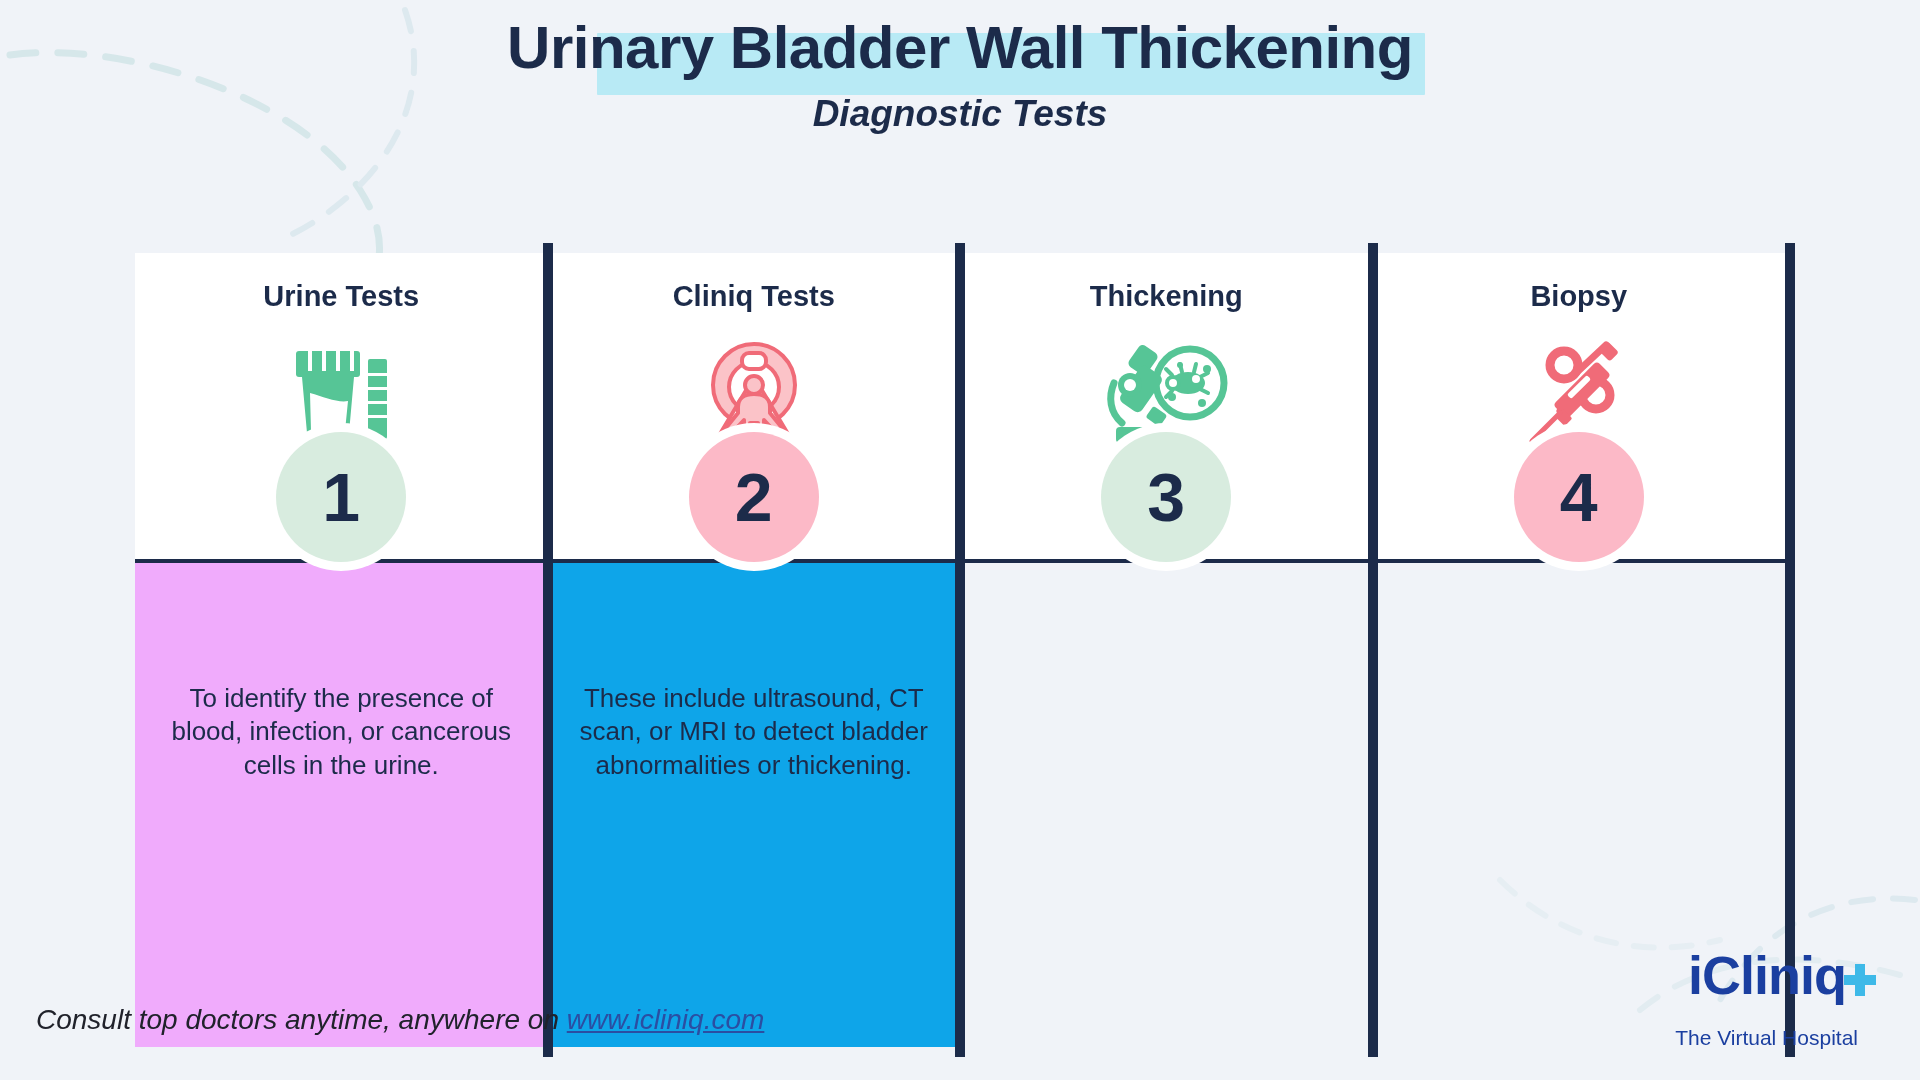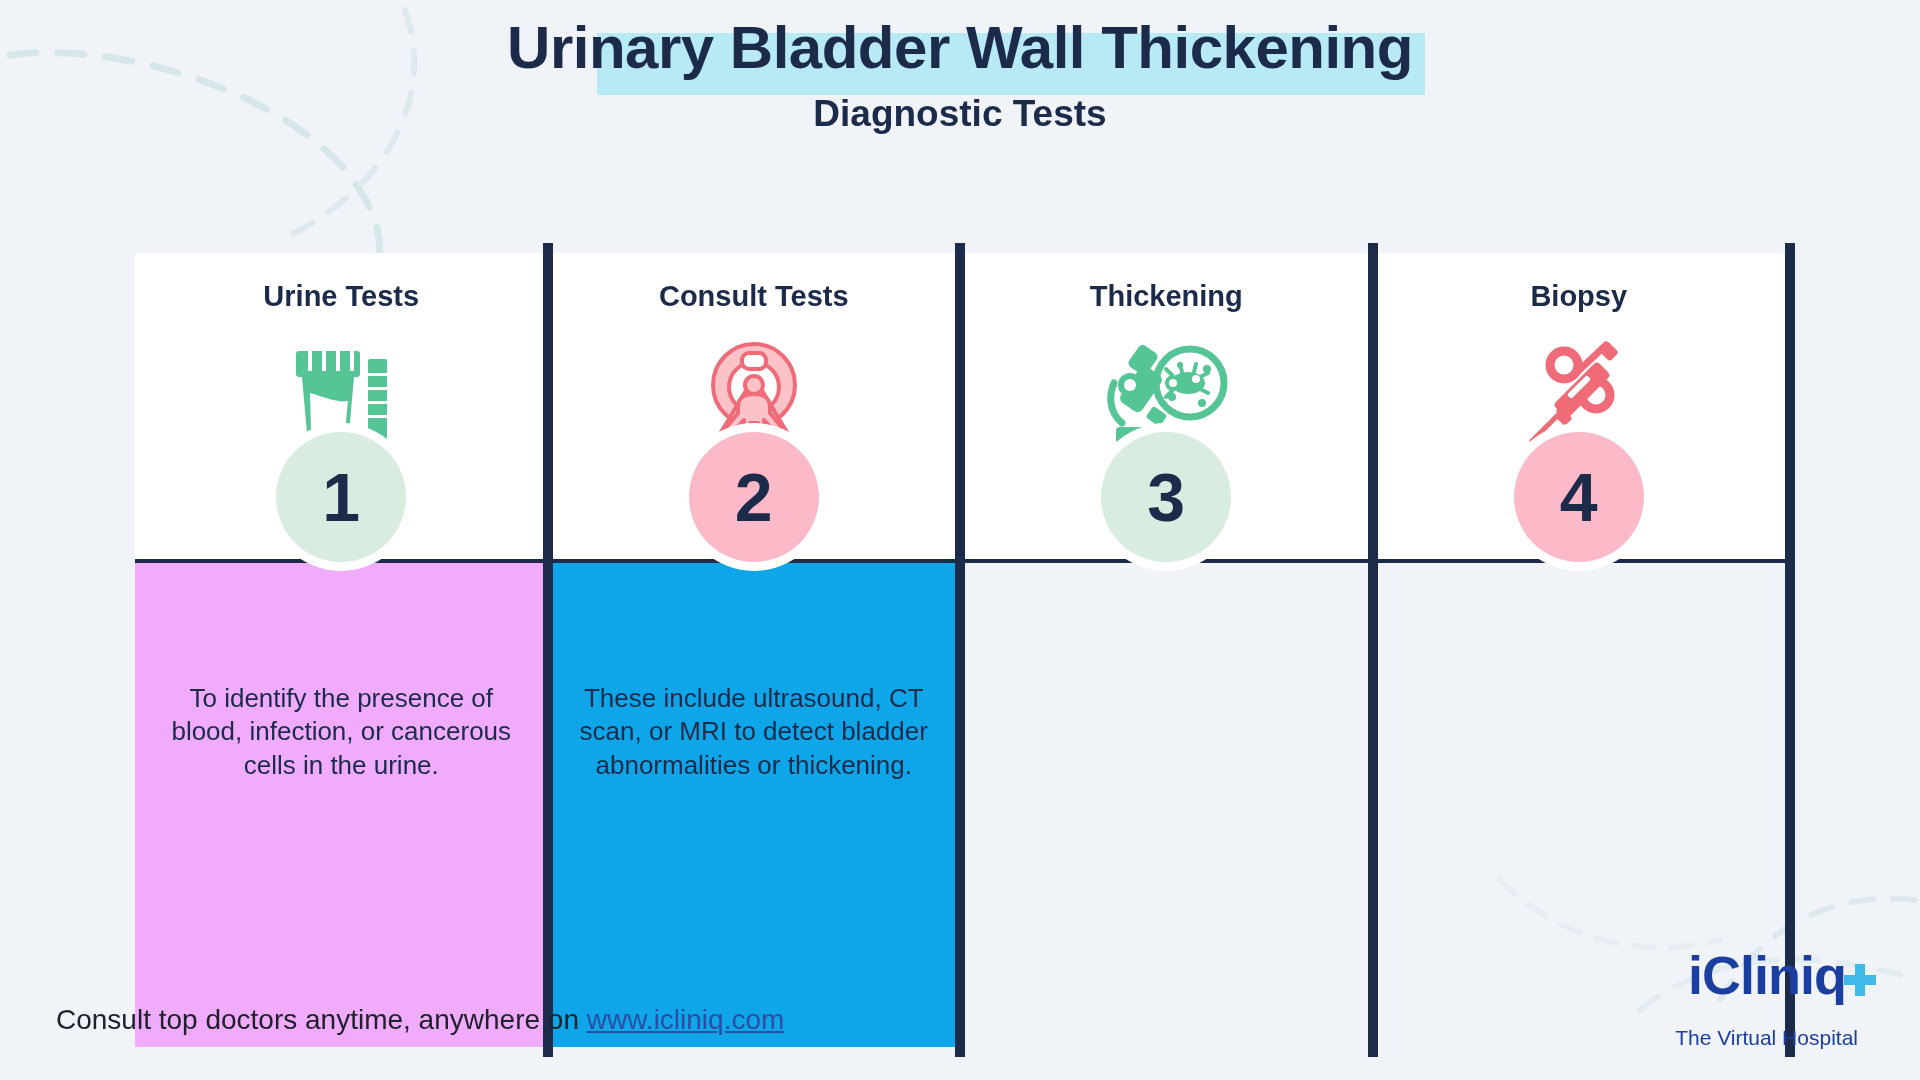--- a/index.html
+++ b/index.html
@@ -22,21 +22,21 @@
     background:#b8eaf5; z-index:0; border-radius:1px;
   }
   .title {
     position:relative; z-index:1;
     font-size:60px; font-weight:bold; color:#1c2b4a;
     letter-spacing:-0.5px; line-height:1.05;
     padding:0 12px;
   }
   .subtitle {
     margin-top:14px;
-    font-size:37px; font-weight:bold; color:#1c2b4a;
+    font-size:37px; font-weight:bold; color:#1c2b4a;font-style:italic;
   }
 
   
   .board {
     position:absolute; left:135px; top:253px;
     width:1650px; height:794px;
     z-index:2;
     display:flex;
   }
   .col {
@@ -100,22 +100,22 @@
     margin-top:123px;
     padding:0 22px;
     text-align:center;
     font-size:26px;
     line-height:1.28;
     color:#1c2b4a;
   }
 
   
   .footer {
-    position:absolute; left:56px; bottom:44px; z-index:3;
-    font-size:28px; color:#20222b;
+    position:absolute; left:36px; bottom:44px; z-index:3;
+    font-size:28px; color:#20222b;font-style:italic;
   }
   .footer .url { color:#2b4ea2; }
 
   .logo {
     position:absolute; right:40px; bottom:30px; z-index:3;
     text-align:right;
   }
   .logo-main {
     font-size:54px; font-weight:bold; color:#1b3fa0;
     letter-spacing:-1px; line-height:1;
@@ -175,21 +175,21 @@
       <div class="badge-inner">1</div>
     </div>
     <div class="col-bottom">
       <div class="desc">To identify the presence of blood, infection, or cancerous cells in the urine.</div>
     </div>
     <div class="vrule" style="right:-5px;"></div>
   </div>
 
   <div class="col pink">
     <div class="col-top">
-      <div class="card-title">Consult Tests</div>
+      <div class="card-title">Cliniq Tests</div>
       <div class="icon-box">
         <svg width="118" height="118" viewBox="0 0 118 118">
           <circle cx="59" cy="50" r="41" fill="#fbc3c8"></circle>
           <circle cx="59" cy="50" r="41" fill="none" stroke="#f06b78" stroke-width="4"></circle>
           <circle cx="59" cy="52" r="25" fill="#ffffff"></circle>
           <circle cx="59" cy="52" r="25" fill="none" stroke="#f06b78" stroke-width="4"></circle>
           <rect x="47" y="18" width="24" height="16" rx="7" fill="#ffffff" stroke="#f06b78" stroke-width="4"></rect>
           <path d="M59,42 L96,104 L22,104 Z" fill="#ffffff" stroke="#f06b78" stroke-width="4" stroke-linejoin="round"></path>
           <g fill="#fbc3c8" stroke="#f06b78" stroke-width="4" stroke-linejoin="round" stroke-linecap="round">
             <circle cx="59" cy="50" r="9"></circle>

